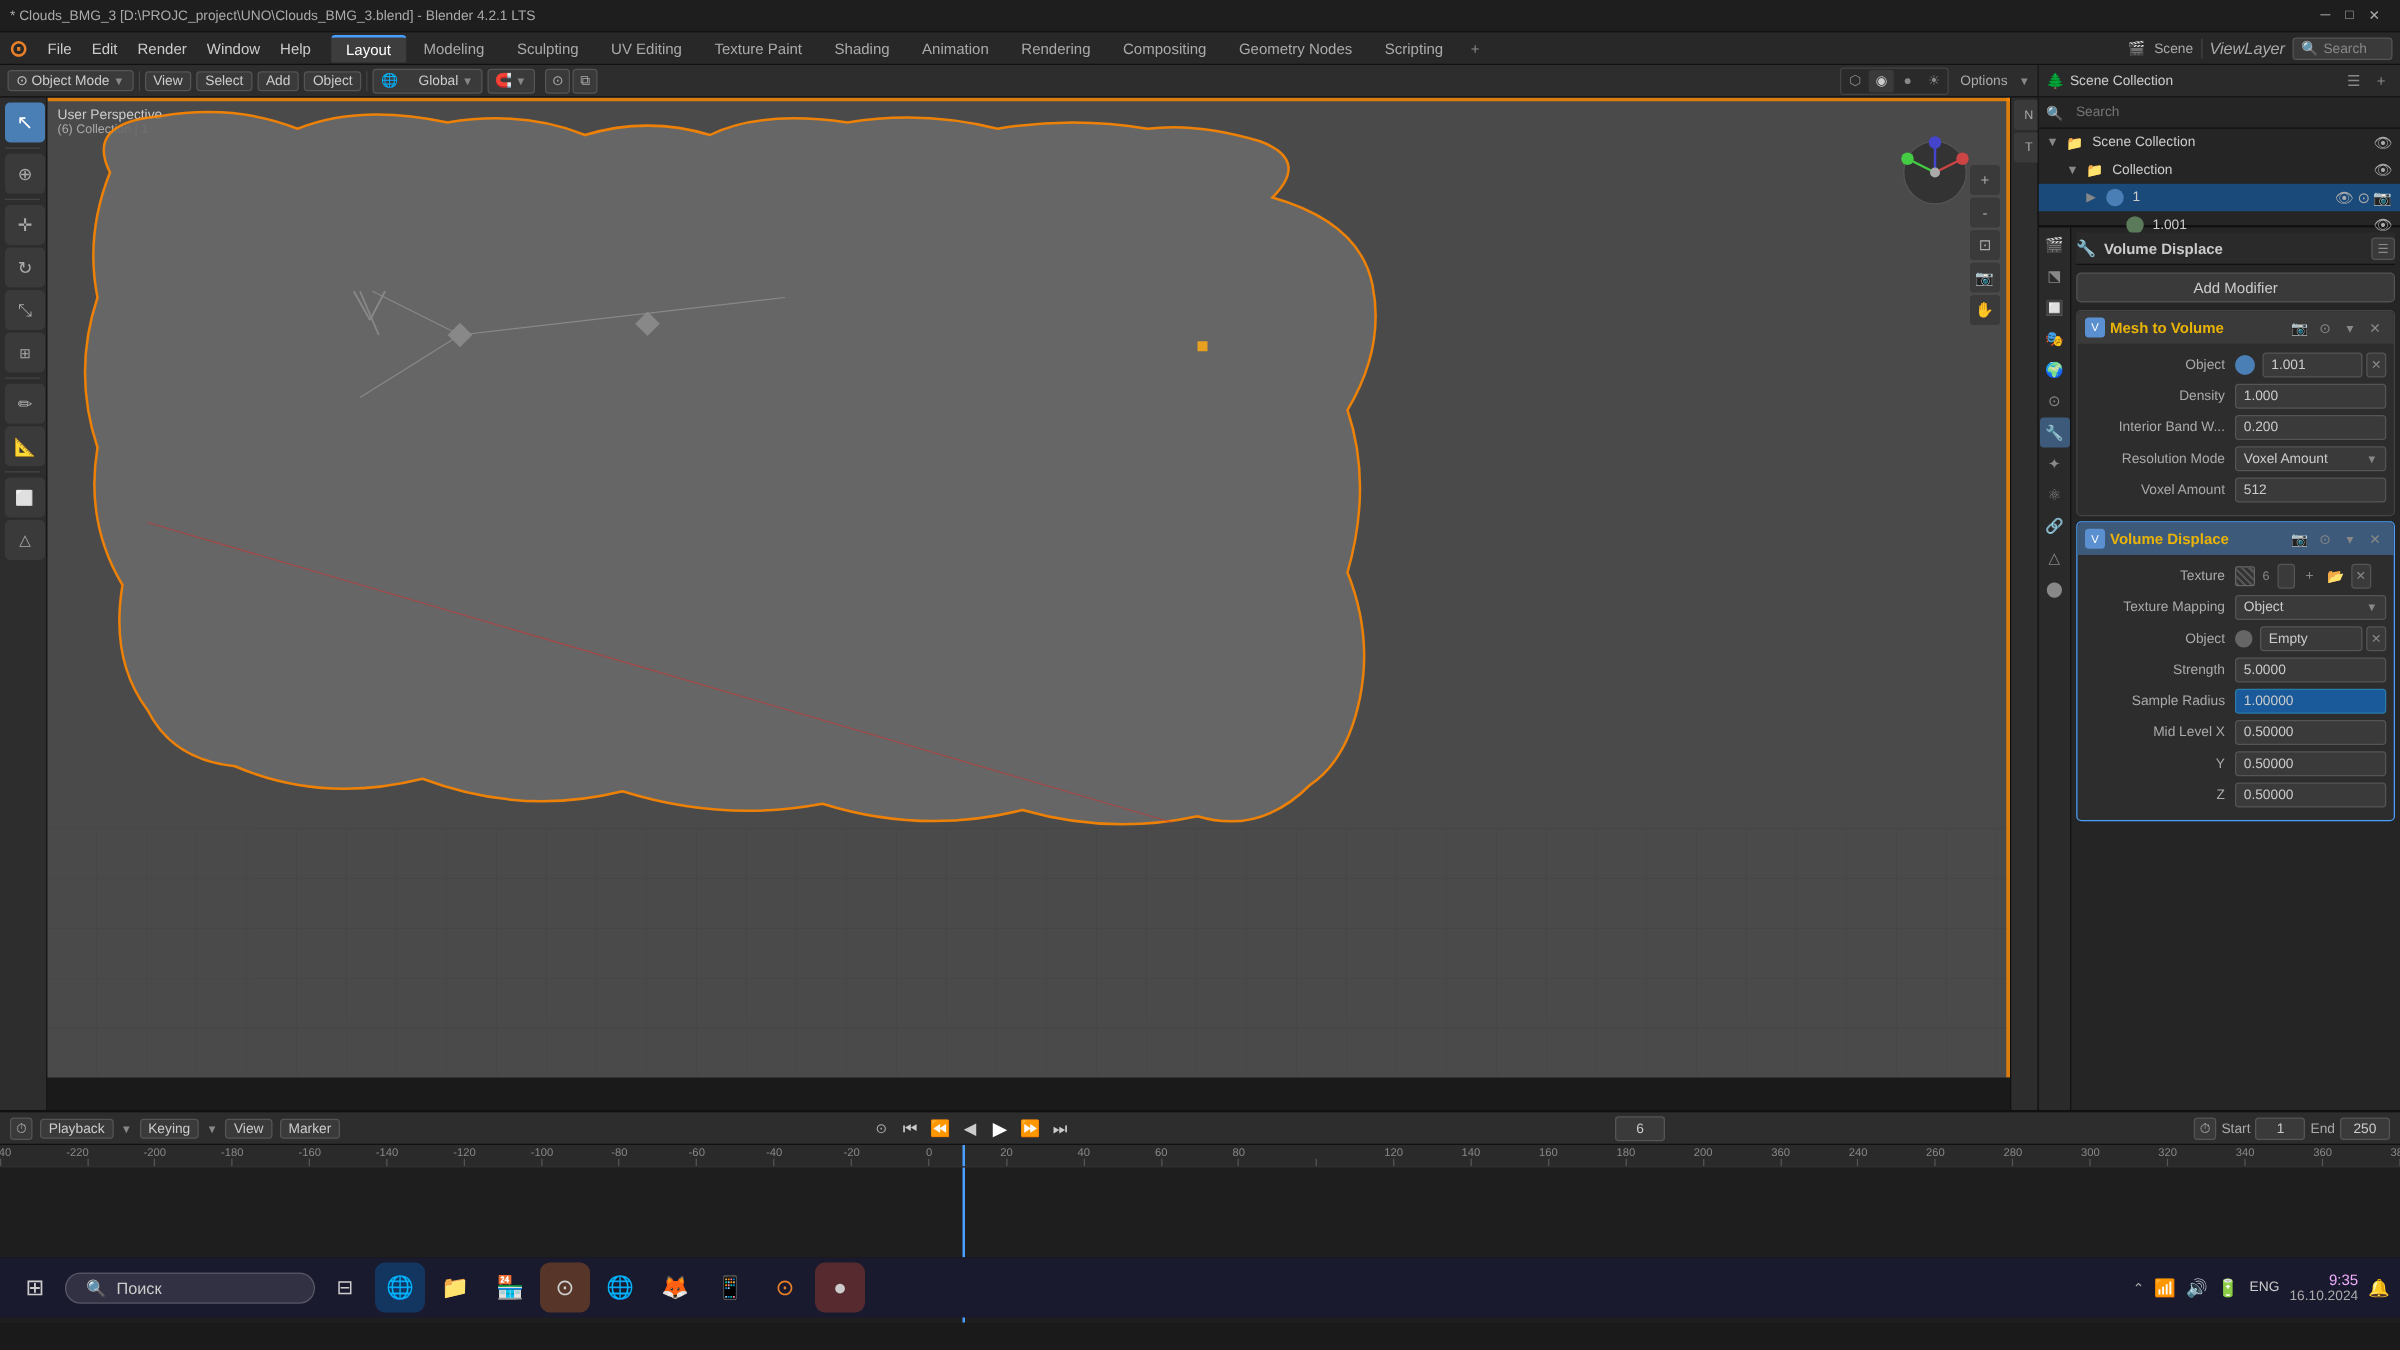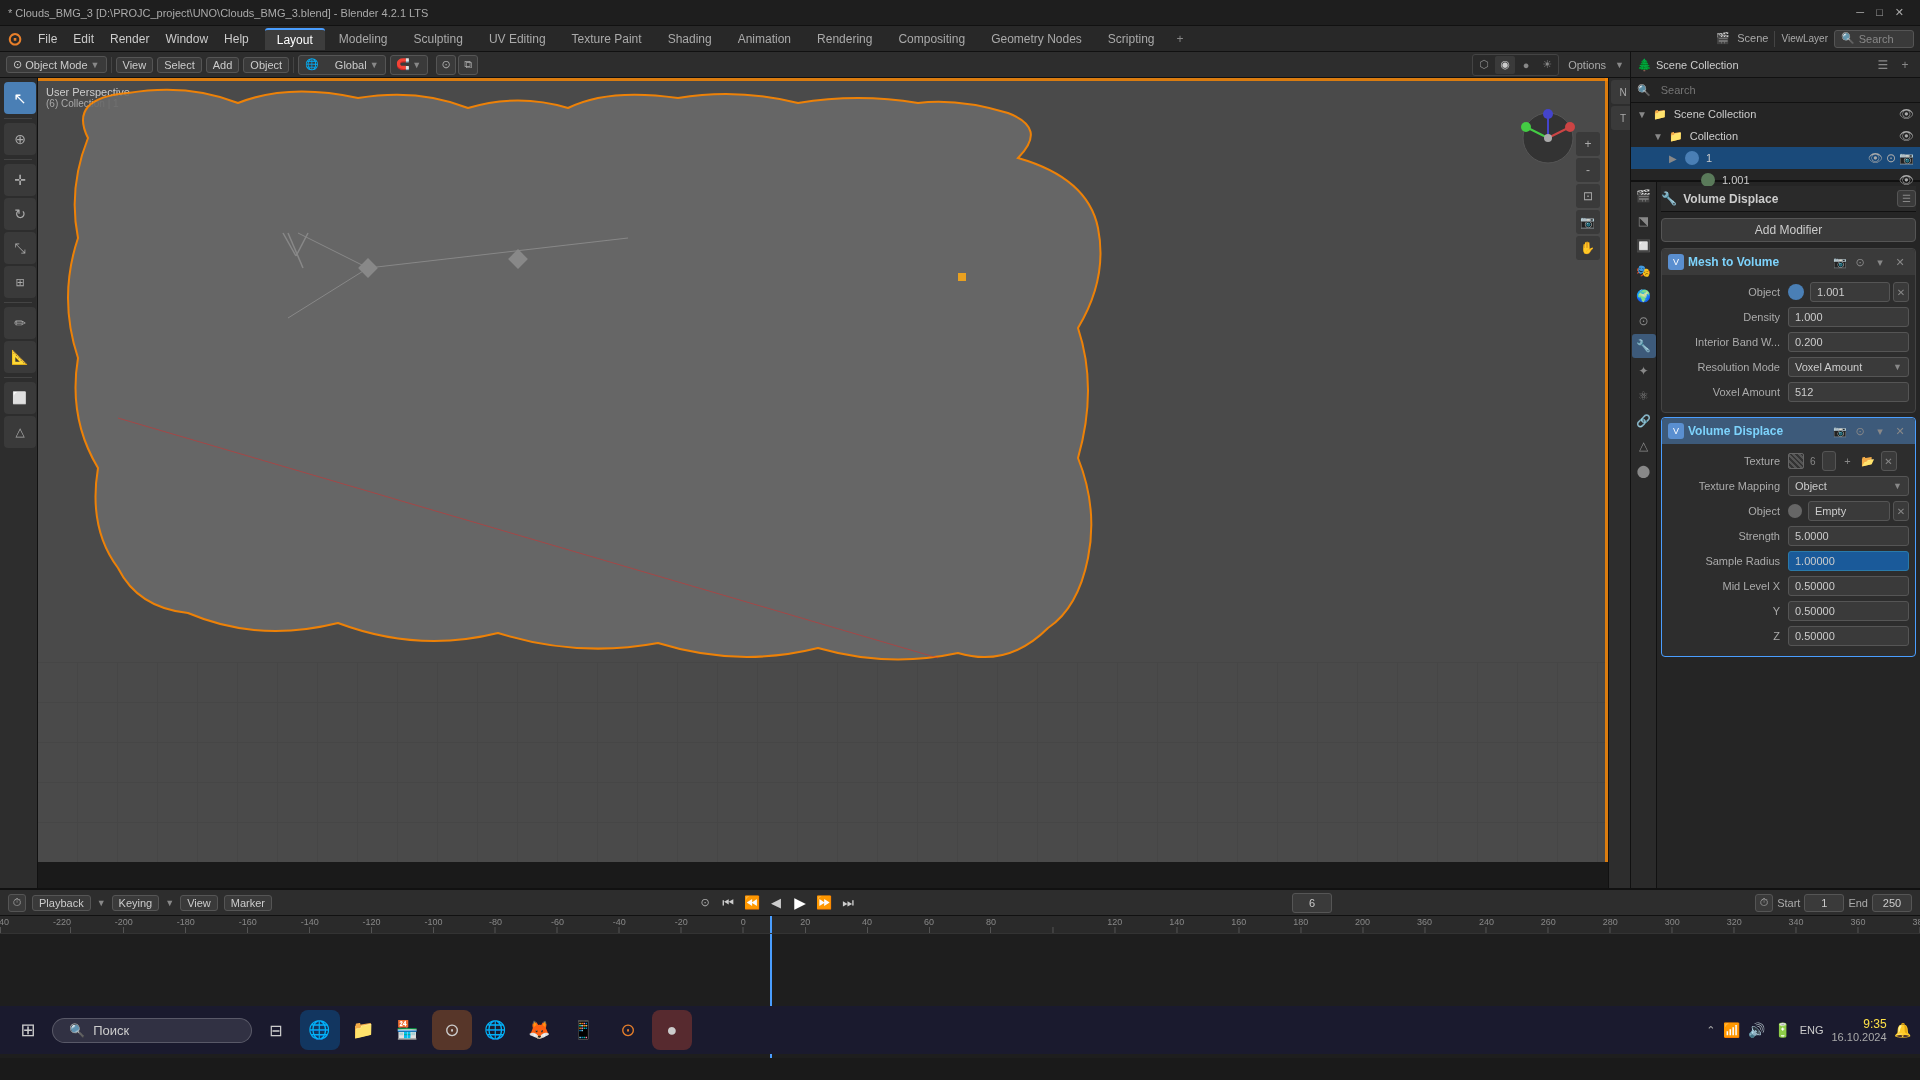--- a/index.html
+++ b/index.html
@@ -170,21 +170,21 @@
     .modifier-header {
       height: 26px;
       background: #3a3a3a;
       display: flex;
       align-items: center;
       padding: 0 6px;
       gap: 4px;
       cursor: pointer;
       border-radius: 4px 4px 0 0;
     }
-    .modifier-name { font-size: 12px; color: #7dd3fc; flex: 1; font-weight: bold; }
+    .modifier-name { font-size: 12px; color: #eab308; flex: 1; font-weight: bold; }
     .modifier-close { color: #888; cursor: pointer; font-size: 12px; }
     .modifier-body { padding: 6px; }
 
     .prop-row {
       display: flex;
       align-items: center;
       margin-bottom: 3px;
       min-height: 22px;
     }
     .prop-label {
@@ -696,21 +696,21 @@
     <div class="ws-tab">Scripting</div>
     <div class="ws-tab-plus">+</div>
   </div>
 
   <div style="margin-left: auto; display: flex; align-items: center; gap: 6px; padding-right: 6px;">
     <div style="font-size:11px; color:#aaa;">
       <span style="margin-right:4px;">🎬</span>
       <span>Scene</span>
     </div>
     <div style="width:1px; height:16px; background:#444;"></div>
-    <div style="font-size:10px; color:#aaa;">
+    <div style="font-size:13px; color:#aaa;font-style:italic;">
       <span>ViewLayer</span>
     </div>
     <div style="width:80px; background:#3a3a3a; border:1px solid #555; border-radius:3px; height:18px; display:flex; align-items:center; padding:0 6px; gap:4px;">
       <span style="color:#888; font-size:11px;">🔍</span>
       <span style="font-size:11px; color:#888;">Search</span>
     </div>
   </div>
 </div>
 
 <div id="app">
@@ -1293,18 +1293,18 @@
   <div class="taskbar-icon" style="font-size:18px; color:#e87f2a;">⊙</div>
   <div class="taskbar-icon" style="font-size:18px; background:rgba(230,80,50,0.3);">●</div>
 
   <div class="taskbar-right">
     <span style="cursor:pointer; color:#aaa; font-size:11px;">⌃</span>
     <span style="cursor:pointer; font-size:14px;">📶</span>
     <span style="cursor:pointer; font-size:14px;">🔊</span>
     <span style="cursor:pointer; font-size:14px;">🔋</span>
     <span style="cursor:pointer;">ENG</span>
     <div style="cursor:pointer; text-align:right;">
-      <div style="font-size:12px; color:#fde047;">9:35</div>
+      <div style="font-size:12px; color:#f0abfc;">9:35</div>
       <div style="font-size:11px; color:#aaa;">16.10.2024</div>
     </div>
     <span style="cursor:pointer; font-size:14px;">🔔</span>
   </div>
 </div>
 
 </body></html>

